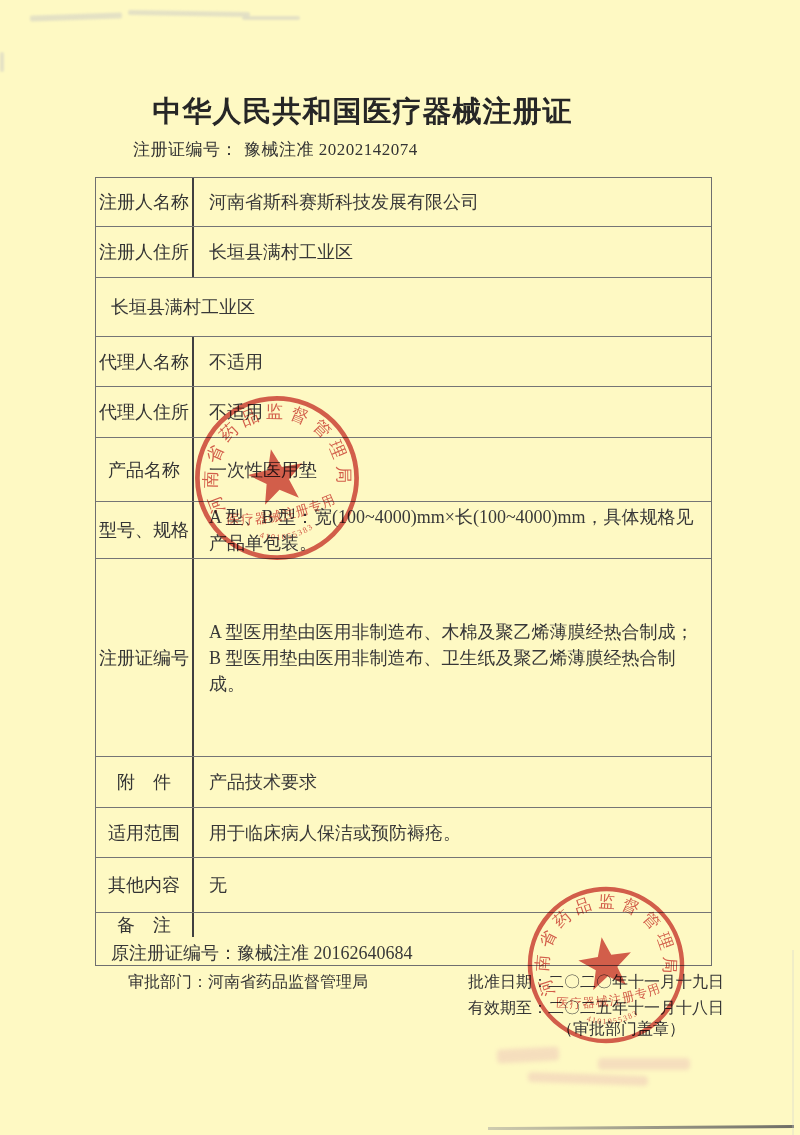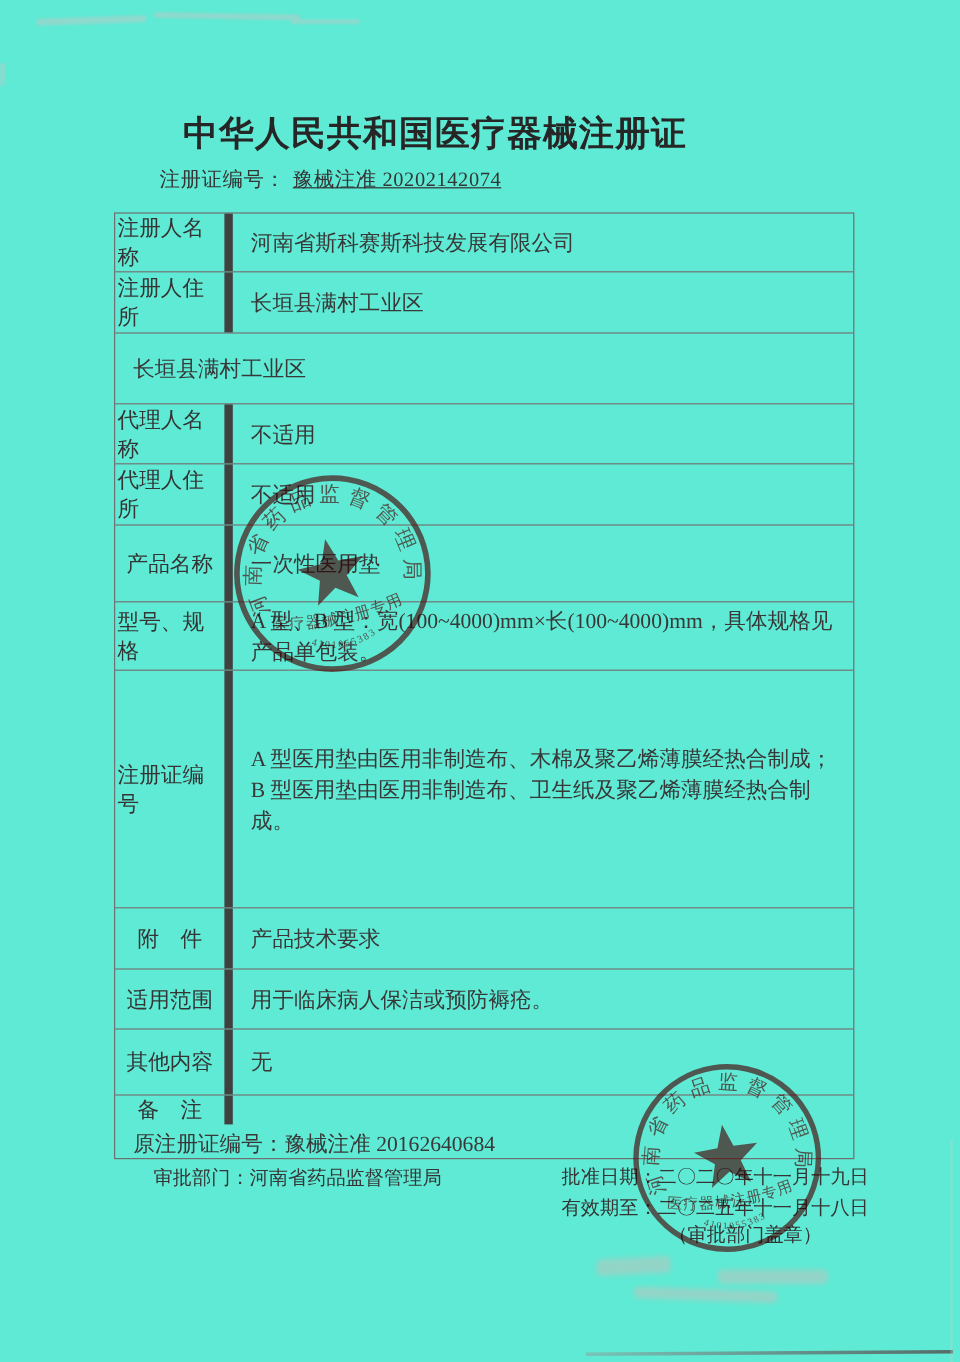--- a/index.html
+++ b/index.html
@@ -1,32 +1,32 @@
 <!DOCTYPE html>
 <html><head>
 <meta charset="utf-8">
 <style>
   html,body{margin:0;padding:0;background:#e8e8e8;}
   .page{
     position:relative;width:800px;height:1135px;margin:0 auto;
-    background:#5eead4;overflow:hidden;
+    background:#fef9c3;overflow:hidden;
     font-family:"Liberation Serif","DejaVu Serif",serif;
     color:#3a3a3a;
   }
   
   .title{
     position:absolute;left:95px;top:92px;width:535px;
     text-align:center;font-size:29px;font-weight:bold;color:#262626;
     letter-spacing:1px;white-space:nowrap;
   }
   .certline{
     position:absolute;left:133px;top:138px;font-size:17px;color:#343434;
     white-space:nowrap;letter-spacing:.5px;
   }
-  .certline .num{padding-left:6px;text-decoration:underline;}
+  .certline .num{padding-left:6px;}
   
   .regtable{
     position:absolute;left:95px;top:177px;width:617px;
     border:1px solid #6f6f6f;box-sizing:border-box;background:transparent;
   }
   .row{display:flex;border-bottom:1px solid #757575;box-sizing:border-box;}
   .row:last-child{border-bottom:none;}
   .row:nth-of-type(1){height:49px;}
   .row:nth-of-type(2){height:51px;}
   .row:nth-of-type(3){height:59px;}
@@ -34,22 +34,22 @@
   .row:nth-of-type(5){height:51px;}
   .row:nth-of-type(6){height:64px;}
   .row:nth-of-type(7){height:57px;}
   .row:nth-of-type(8){height:198px;}
   .row:nth-of-type(9){height:51px;}
   .row:nth-of-type(10){height:50px;}
   .row:nth-of-type(11){height:55px;}
   .row:nth-of-type(12){height:52px;flex-direction:column;}
   .cell{display:flex;align-items:center;box-sizing:border-box;font-size:18px;}
   .cell.label{
-    width:98px;border-right:7px solid #404040;justify-content:center;
-    color:#343434;flex:none;padding:0 2px;
+    width:98px;border-right:2px solid #404040;justify-content:center;
+    text-align:center;color:#343434;flex:none;padding:0 2px;
   }
   .cell.value{flex:1;padding:3px 10px 3px 15px;line-height:26px;color:#383838;}
   
   .footer-left{
     position:absolute;left:128px;top:972px;font-size:16px;color:#343434;white-space:nowrap;
   }
   .footer-right{
     position:absolute;left:468px;top:969px;font-size:16px;color:#343434;
     line-height:26px;white-space:nowrap;
   }

